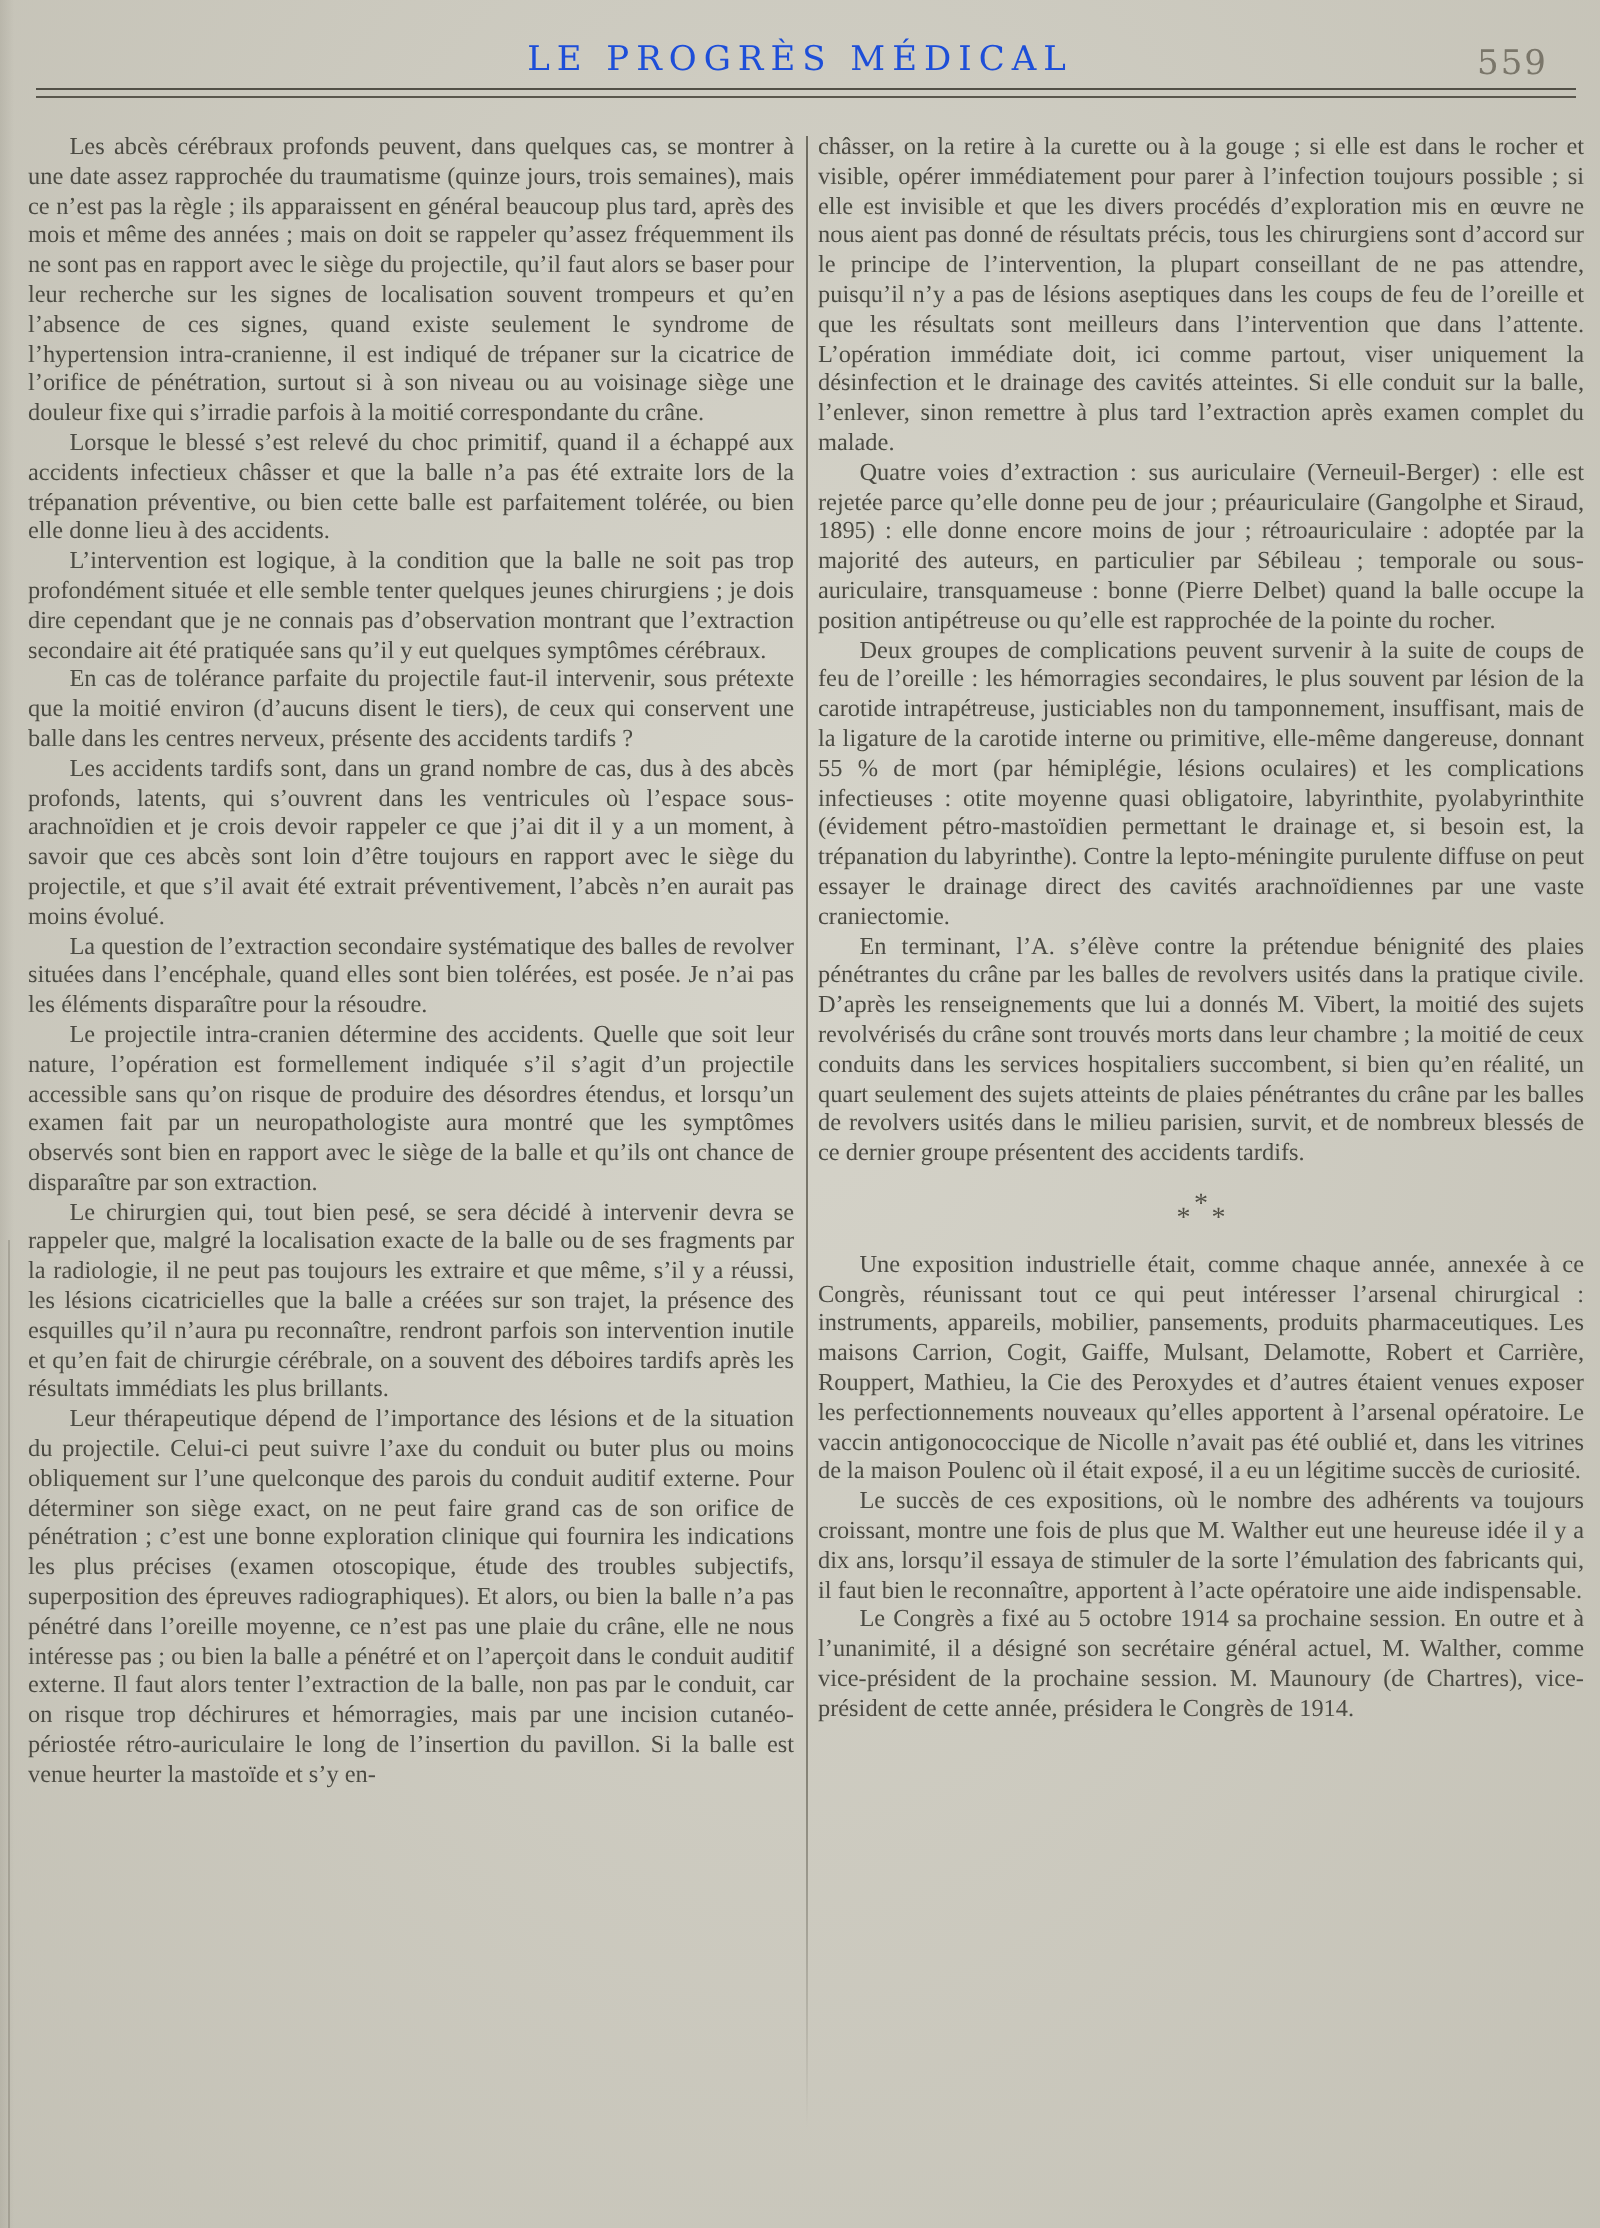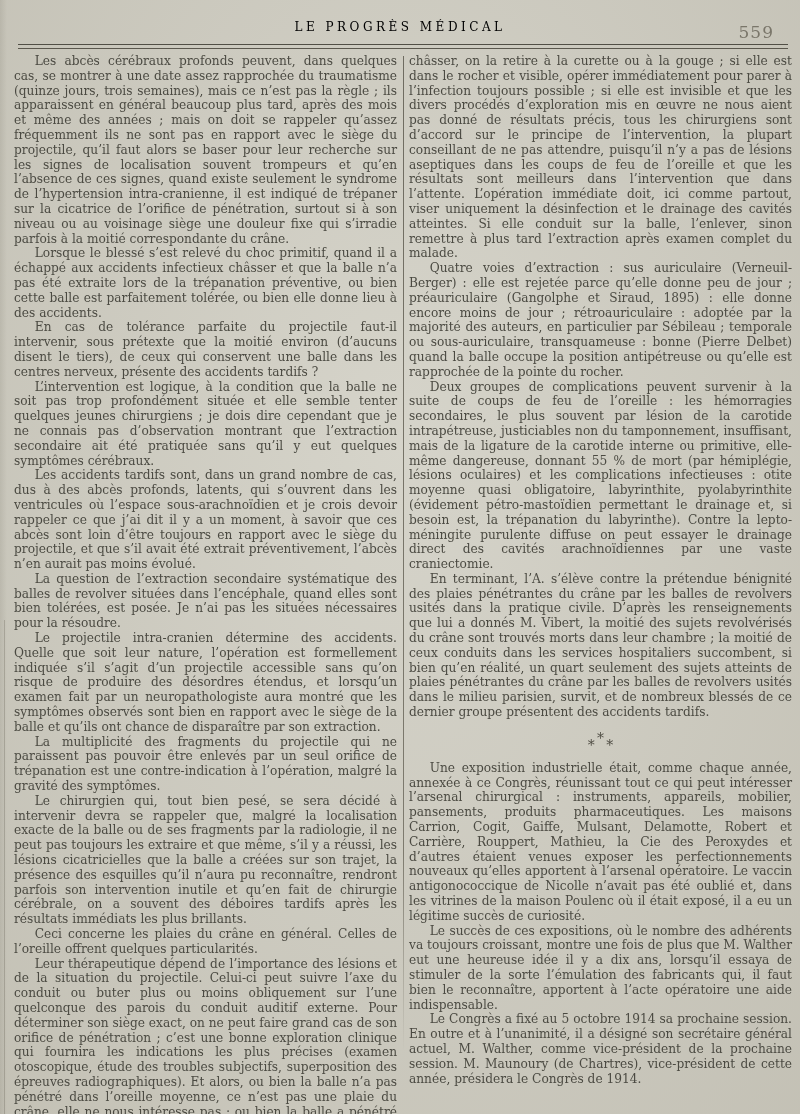--- a/index.html
+++ b/index.html
@@ -15,40 +15,41 @@
     font-family: "DejaVu Serif", "Liberation Serif", serif;
     color: #4b4a42;
     position: relative;
   }
   .masthead {
     position: absolute; top: 20px; left: 0; right: 0;
     height: 22px;
   }
   .journal-title {
     text-align: center;
-    font-size: 12px;
+    font-size: 17px;
     letter-spacing: 3.5px;
-    color: #000000;
+    color: #1d4ed8;
   }
   .page-number {
     position: absolute; top: 2px; right: 26px;
     font-size: 17px;
     color: #7a766a;
     letter-spacing: 1px;
   }
   .header-rule {
     position: absolute; top: 44px; left: 18px; right: 12px;
     height: 3px;
     border-top: 1px solid #514f46;
     border-bottom: 1px solid #5a574d;
   }
   .columns {
-    position: absolute; top: 54px; left: 14px;
+    position: absolute; top: 66px; left: 14px;
     width: 778px; height: 1000px;
     display: flex;
+    font-family: Liberation Serif, serif;
   }
   .col {
     width: 383px;
     font-size: 12.2px;
     line-height: 14.8px;
     text-align: justify;
   }
   .col-divider {
     width: 1px;
     height: 996px;
@@ -81,28 +82,26 @@
   <div class="page-number">559</div>
 </div>
 <div class="header-rule"></div>
 <div class="scan-edge-mark"></div>
 
 <div class="columns">
 
   <div class="col">
     <p class="para">Les abcès cérébraux profonds peuvent, dans quelques cas, se montrer à une date assez rapprochée du traumatisme (quinze jours, trois semaines), mais ce n’est pas la règle ; ils apparaissent en général beaucoup plus tard, après des mois et même des années ; mais on doit se rappeler qu’assez fréquemment ils ne sont pas en rapport avec le siège du projectile, qu’il faut alors se baser pour leur recherche sur les signes de localisation souvent trompeurs et qu’en l’absence de ces signes, quand existe seulement le syndrome de l’hypertension intra-cranienne, il est indiqué de trépaner sur la cicatrice de l’orifice de pénétration, surtout si à son niveau ou au voisinage siège une douleur fixe qui s’irradie parfois à la moitié correspondante du crâne.</p>
     <p class="para">Lorsque le blessé s’est relevé du choc primitif, quand il a échappé aux accidents infectieux châsser et que la balle n’a pas été extraite lors de la trépanation préventive, ou bien cette balle est parfaitement tolérée, ou bien elle donne lieu à des accidents.</p>
+    <p class="para">L’intervention est logique, à la condition que la balle ne soit pas trop profondément située et elle semble tenter quelques jeunes chirurgiens ; je dois dire cependant que je ne connais pas d’observation montrant que l’extraction secondaire ait été pratiquée sans qu’il y eut quelques symptômes cérébraux.</p>
     <p class="para">En cas de tolérance parfaite du projectile faut-il intervenir, sous prétexte que la moitié environ (d’aucuns disent le tiers), de ceux qui conservent une balle dans les centres nerveux, présente des accidents tardifs ?</p>
-    <p class="para">L’intervention est logique, à la condition que la balle ne soit pas trop profondément située et elle semble tenter quelques jeunes chirurgiens ; je dois dire cependant que je ne connais pas d’observation montrant que l’extraction secondaire ait été pratiquée sans qu’il y eut quelques symptômes cérébraux.</p>
     <p class="para">Les accidents tardifs sont, dans un grand nombre de cas, dus à des abcès profonds, latents, qui s’ouvrent dans les ventricules où l’espace sous-arachnoïdien et je crois devoir rappeler ce que j’ai dit il y a un moment, à savoir que ces abcès sont loin d’être toujours en rapport avec le siège du projectile, et que s’il avait été extrait préventivement, l’abcès n’en aurait pas moins évolué.</p>
-    <p class="para">La question de l’extraction secondaire systématique des balles de revolver situées dans l’encéphale, quand elles sont bien tolérées, est posée. Je n’ai pas les situées nécessaires pour la résoudre.</p>
+    <p class="para">La question de l’extraction secondaire systématique des balles de revolver situées dans l’encéphale, quand elles sont bien tolérées, est posée. Je n’ai pas les éléments disparaître pour la résoudre.</p>
     <p class="para">Le projectile intra-cranien détermine des accidents. Quelle que soit leur nature, l’opération est formellement indiquée s’il s’agit d’un projectile accessible sans qu’on risque de produire des désordres étendus, et lorsqu’un examen fait par un neuropathologiste aura montré que les symptômes observés sont bien en rapport avec le siège de la balle et qu’ils ont chance de disparaître par son extraction.</p>
-    <p class="para">La multiplicité des fragments du projectile qui ne paraissent pas pouvoir être enlevés par un seul orifice de trépanation est une contre-indication à l’opération, malgré la gravité des symptômes.</p>
     <p class="para">Le chirurgien qui, tout bien pesé, se sera décidé à intervenir devra se rappeler que, malgré la localisation exacte de la balle ou de ses fragments par la radiologie, il ne peut pas toujours les extraire et que même, s’il y a réussi, les lésions cicatricielles que la balle a créées sur son trajet, la présence des esquilles qu’il n’aura pu reconnaître, rendront parfois son intervention inutile et qu’en fait de chirurgie cérébrale, on a souvent des déboires tardifs après les résultats immédiats les plus brillants.</p>
-    <p class="para">Ceci concerne les plaies du crâne en général. Celles de l’oreille offrent quelques particularités.</p>
     <p class="para">Leur thérapeutique dépend de l’importance des lésions et de la situation du projectile. Celui-ci peut suivre l’axe du conduit ou buter plus ou moins obliquement sur l’une quelconque des parois du conduit auditif externe. Pour déterminer son siège exact, on ne peut faire grand cas de son orifice de pénétration ; c’est une bonne exploration clinique qui fournira les indications les plus précises (examen otoscopique, étude des troubles subjectifs, superposition des épreuves radiographiques). Et alors, ou bien la balle n’a pas pénétré dans l’oreille moyenne, ce n’est pas une plaie du crâne, elle ne nous intéresse pas ; ou bien la balle a pénétré et on l’aperçoit dans le conduit auditif externe. Il faut alors tenter l’extraction de la balle, non pas par le conduit, car on risque trop déchirures et hémorragies, mais par une incision cutanéo-périostée rétro-auriculaire le long de l’insertion du pavillon. Si la balle est venue heurter la mastoïde et s’y en-</p>
   </div>
 
   <div class="col-divider"></div>
 
   <div class="col">
     <p class="para noindent">châsser, on la retire à la curette ou à la gouge ; si elle est dans le rocher et visible, opérer immédiatement pour parer à l’infection toujours possible ; si elle est invisible et que les divers procédés d’exploration mis en œuvre ne nous aient pas donné de résultats précis, tous les chirurgiens sont d’accord sur le principe de l’intervention, la plupart conseillant de ne pas attendre, puisqu’il n’y a pas de lésions aseptiques dans les coups de feu de l’oreille et que les résultats sont meilleurs dans l’intervention que dans l’attente. L’opération immédiate doit, ici comme partout, viser uniquement la désinfection et le drainage des cavités atteintes. Si elle conduit sur la balle, l’enlever, sinon remettre à plus tard l’extraction après examen complet du malade.</p>
     <p class="para">Quatre voies d’extraction : sus auriculaire (Verneuil-Berger) : elle est rejetée parce qu’elle donne peu de jour ; préauriculaire (Gangolphe et Siraud, 1895) : elle donne encore moins de jour ; rétroauriculaire : adoptée par la majorité des auteurs, en particulier par Sébileau ; temporale ou sous-auriculaire, transquameuse : bonne (Pierre Delbet) quand la balle occupe la position antipétreuse ou qu’elle est rapprochée de la pointe du rocher.</p>
     <p class="para">Deux groupes de complications peuvent survenir à la suite de coups de feu de l’oreille : les hémorragies secondaires, le plus souvent par lésion de la carotide intrapétreuse, justiciables non du tamponnement, insuffisant, mais de la ligature de la carotide interne ou primitive, elle-même dangereuse, donnant 55 % de mort (par hémiplégie, lésions oculaires) et les complications infectieuses : otite moyenne quasi obligatoire, labyrinthite, pyolabyrinthite (évidement pétro-mastoïdien permettant le drainage et, si besoin est, la trépanation du labyrinthe). Contre la lepto-méningite purulente diffuse on peut essayer le drainage direct des cavités arachnoïdiennes par une vaste craniectomie.</p>
     <p class="para">En terminant, l’A. s’élève contre la prétendue bénignité des plaies pénétrantes du crâne par les balles de revolvers usités dans la pratique civile. D’après les renseignements que lui a donnés M. Vibert, la moitié des sujets revolvérisés du crâne sont trouvés morts dans leur chambre ; la moitié de ceux conduits dans les services hospitaliers succombent, si bien qu’en réalité, un quart seulement des sujets atteints de plaies pénétrantes du crâne par les balles de revolvers usités dans le milieu parisien, survit, et de nombreux blessés de ce dernier groupe présentent des accidents tardifs.</p>

